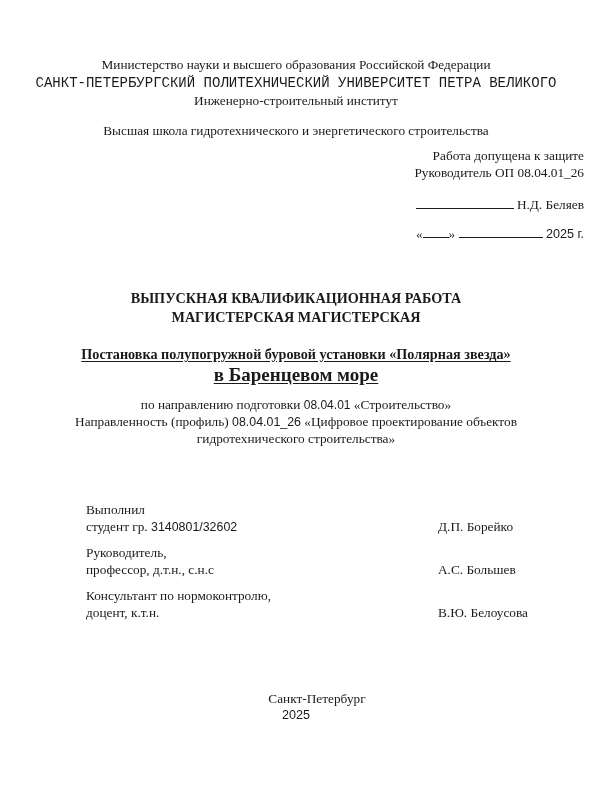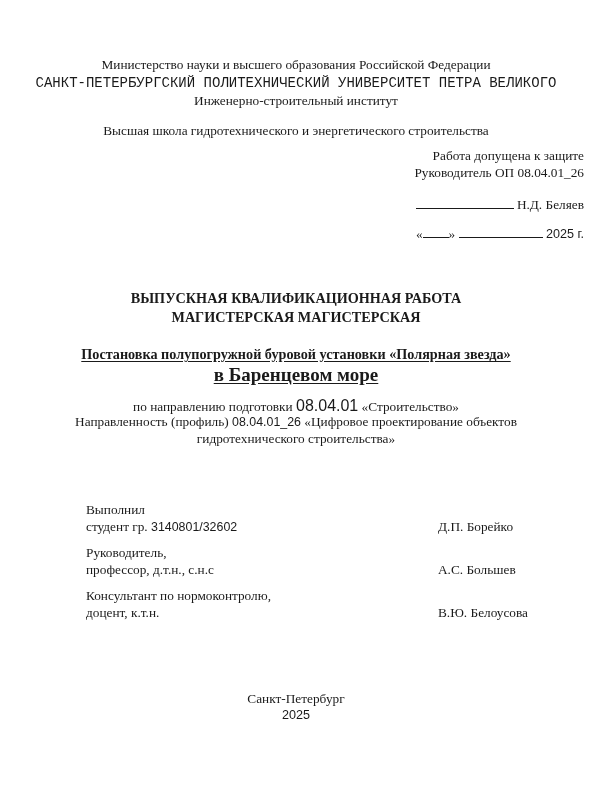--- a/index.html
+++ b/index.html
@@ -88,21 +88,21 @@
   <span class="sans" style="font-size:12.6px;">2025 г.</span>
 </div>
 
 <div class="line center bold" style="top:291px; font-size:14.2px;">ВЫПУСКНАЯ КВАЛИФИКАЦИОННАЯ РАБОТА</div>
 <div class="line center bold" style="top:310px; font-size:14.2px;">МАГИСТЕРСКАЯ МАГИСТЕРСКАЯ</div>
 
 <div class="line center bold underline" style="top:347px; font-size:14.2px;">Постановка полупогружной буровой установки «Полярная звезда»</div>
 <div class="line center bold underline" style="top:365px; font-size:19px;">в Баренцевом море</div>
 
 <div class="line center" style="top:398px;">
-  <span>по направлению подготовки </span><span class="sans" style="font-size:16px;">08.04.01</span><span> «Строительство»</span>
+  <span>по направлению подготовки </span><span class="sans" style="font-size:12px;">08.04.01</span><span> «Строительство»</span>
 </div>
 <div class="line center" style="top:415px;">
   <span>Направленность (профиль) </span><span class="sans" style="font-size:12.4px;">08.04.01_26</span><span> «Цифровое проектирование объектов</span>
 </div>
 <div class="line center" style="top:432px;">гидротехнического строительства»</div>
 
 <div class="sig-row" style="top:503px;">
   <div class="left" style="top:0;">Выполнил</div>
   <div class="left" style="top:17px;">
     <span>студент гр. </span><span class="sans" style="font-size:12.4px;">3140801/32602</span>
@@ -115,14 +115,14 @@
   <div class="left" style="top:17px;">профессор, д.т.н., с.н.с</div>
   <div class="right" style="top:17px;">А.С. Большев</div>
 </div>
 
 <div class="sig-row" style="top:589px;">
   <div class="left" style="top:0;">Консультант по нормоконтролю,</div>
   <div class="left" style="top:17px;">доцент, к.т.н.</div>
   <div class="right" style="top:17px;">В.Ю. Белоусова</div>
 </div>
 
-<div class="line center" style="top:692px;">Санкт-Петербург</div>
+<div class="line center" style="top:692px;padding-left:21px;">Санкт-Петербург</div>
 <div class="line center sans" style="top:709px; font-size:12.6px;">2025</div>
 
 </body></html>

